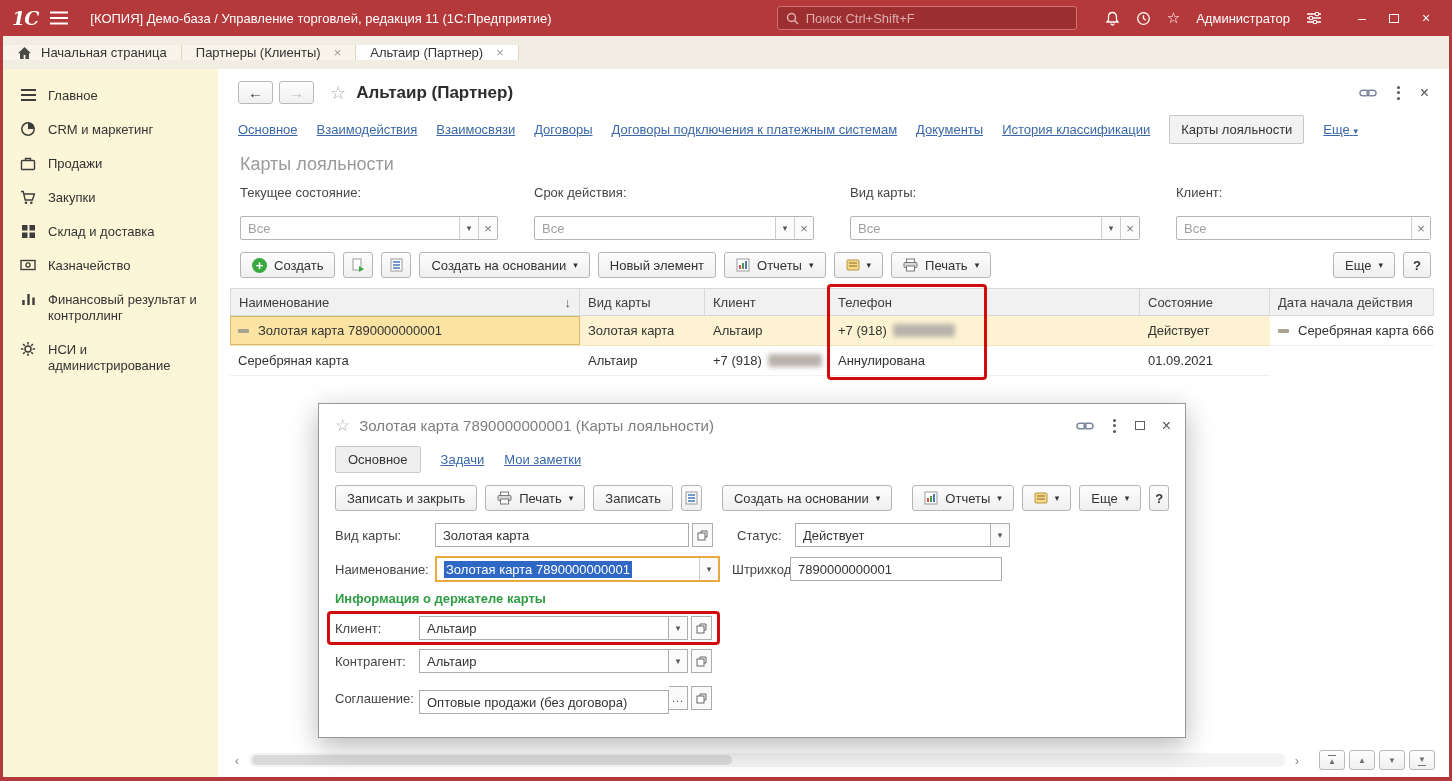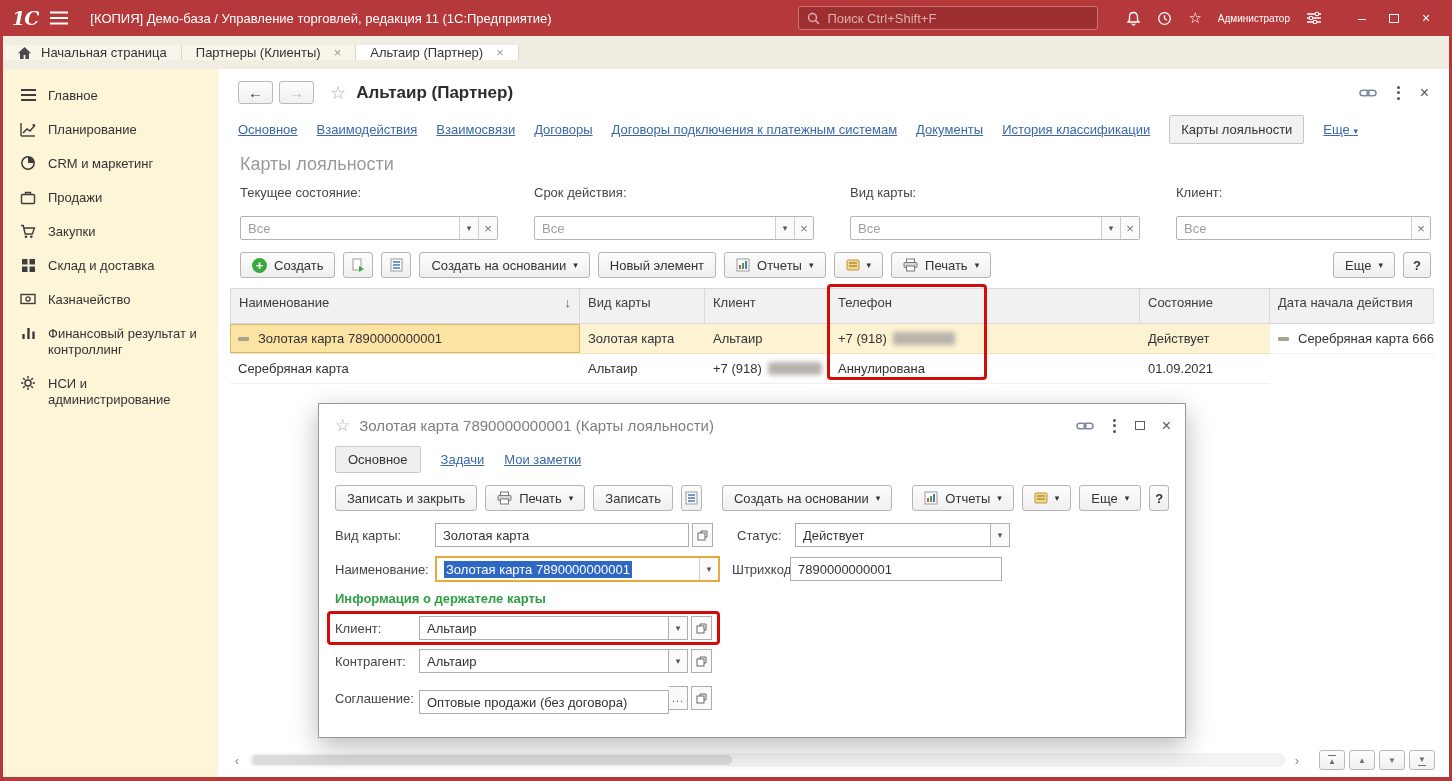--- a/index.html
+++ b/index.html
@@ -23,21 +23,21 @@
     display:flex; align-items:center; padding:0 12px; gap:12px; color:#fff; }
   .logo { font-family:"DejaVu Serif", serif; font-weight:bold; font-style:italic; font-size:19px; letter-spacing:-1px; }
   .burger { display:flex; align-items:center; cursor:pointer; }
   .tb-title { font-size:13px; margin-left:10px; white-space:nowrap; }
   .tb-search { margin-left:auto; width:300px; height:24px; background:var(--red-dark);
     border:1px solid #cf7273; border-radius:3px; display:flex; align-items:center; gap:7px; padding:0 8px; }
   .tb-search input { flex:1; background:transparent; border:none; outline:none; color:#f4dddd; font-size:13px; font-family:inherit; }
   .tb-search input::placeholder { color:#dfaeae; }
   .tb-icons { display:flex; align-items:center; gap:16px; margin-left:16px; }
   .tb-star { font-size:15px; color:#fff; }
-  .tb-user { font-size:10px; }
+  .tb-user { font-size:13px; }
   .win-controls { display:flex; align-items:center; gap:4px; margin-left:14px; }
   .win-btn { width:28px; height:24px; display:flex; align-items:center; justify-content:center; color:#fff; font-size:14px; cursor:pointer; }
   .max-box { width:10px; height:9px; border:1.5px solid #fff; display:inline-block; }
 
   
   .tabstrip { position:absolute; top:36px; left:0; right:0; height:33px; background:#f2ede2;
     display:flex; align-items:center; }
   .tab { display:flex; align-items:center; gap:9px; padding:0 14px; background:#f9f4e9;
     border-right:1px solid #ddd5c3; color:#333; white-space:nowrap; cursor:pointer; }
   .tab.active { background:#fff; }
@@ -86,21 +86,21 @@
     padding:0 11px; display:inline-flex; align-items:center; gap:7px; color:#333; cursor:pointer; white-space:nowrap; }
   .btn-icon { padding:0; width:30px; justify-content:center; }
   .btn-help { width:28px; padding:0; justify-content:center; font-weight:bold; }
   .plus { width:15px; height:15px; border-radius:50%; background:#3aa93f; color:#fff; font-weight:bold;
     font-size:13px; line-height:15px; text-align:center; }
   .plus::before { content:"+"; }
   .spacer { flex:1; }
 
   .list-wrap { position:relative; margin:0 15px 0 12px; }
   .grid { display:grid; grid-template-columns:350px 125px 125px 310px 130px 1fr; }
-  .gh { background:#f1f1f1; border:1px solid #d8d8d8; border-left:none; padding:6px 8px; color:#3c3c3c; position:relative; height:36px; }
+  .gh { background:#f1f1f1; border:1px solid #d8d8d8; border-left:none; padding:6px 8px; color:#3c3c3c; position:relative; height:28px; }
   .gh:first-child { border-left:1px solid #d8d8d8; }
   .sort { position:absolute; right:8px; top:6px; color:#555; }
   .gc { height:30px; display:flex; align-items:center; padding:0 8px; border-bottom:1px solid #f0f0f0; white-space:nowrap; overflow:hidden; }
   .gc.sel { background:var(--sel-row); border-bottom:1px solid #f0e4be; }
   .gc.cur { background:var(--sel-cell); box-shadow:inset 0 0 0 1px #dcb96a; }
   .item-ico { flex:0 0 11px; width:11px; height:4px; background:#aaa390; border-radius:1px; margin-right:9px; }
   .blurred { display:inline-block; width:62px; height:13px; margin-left:6px; background:#b9b2ac;
     filter:blur(2.5px); border-radius:2px; }
   .redbox { position:absolute; border:3px solid var(--ann-red); border-radius:4px; pointer-events:none; z-index:8; }
   .redbox-phone { left:597px; top:-4px; width:160px; height:96px; }
@@ -225,31 +225,20 @@
     <div class="side-item">
       <span class="side-icon">
           <svg width="15" height="12" viewBox="0 0 15 12">
             <path d="M0 1h15M0 6h15M0 11h15" stroke="#3d3d3d" stroke-width="1.8"></path>
           </svg>
         </span>
       <span>Главное</span>
     </div>
     <div class="side-item">
       <span class="side-icon">
-          <svg width="16" height="15" viewBox="0 0 16 15">
-            <path d="M1 14V1" stroke="#3d3d3d" stroke-width="1.4"></path>
-            <path d="M1 14h14" stroke="#3d3d3d" stroke-width="1.4"></path>
-            <path d="M3 11l4-4 3 2 5-6" fill="none" stroke="#3d3d3d" stroke-width="1.5"></path>
-            <path d="M15 2l-3 .5L14 5z" fill="#3d3d3d"></path>
-          </svg>
-        </span>
-      <span>Планирование</span>
-    </div>
-    <div class="side-item">
-      <span class="side-icon">
           <svg width="16" height="16" viewBox="0 0 16 16">
             <circle cx="8" cy="8" r="6.2" fill="none" stroke="#3d3d3d" stroke-width="1.5"></circle>
             <path d="M8 8V1.8A6.2 6.2 0 0114.2 8z" fill="#3d3d3d"></path>
           </svg>
         </span>
       <span>CRM и маркетинг</span>
     </div>
     <div class="side-item">
       <span class="side-icon">
           <svg width="16" height="15" viewBox="0 0 16 15">

